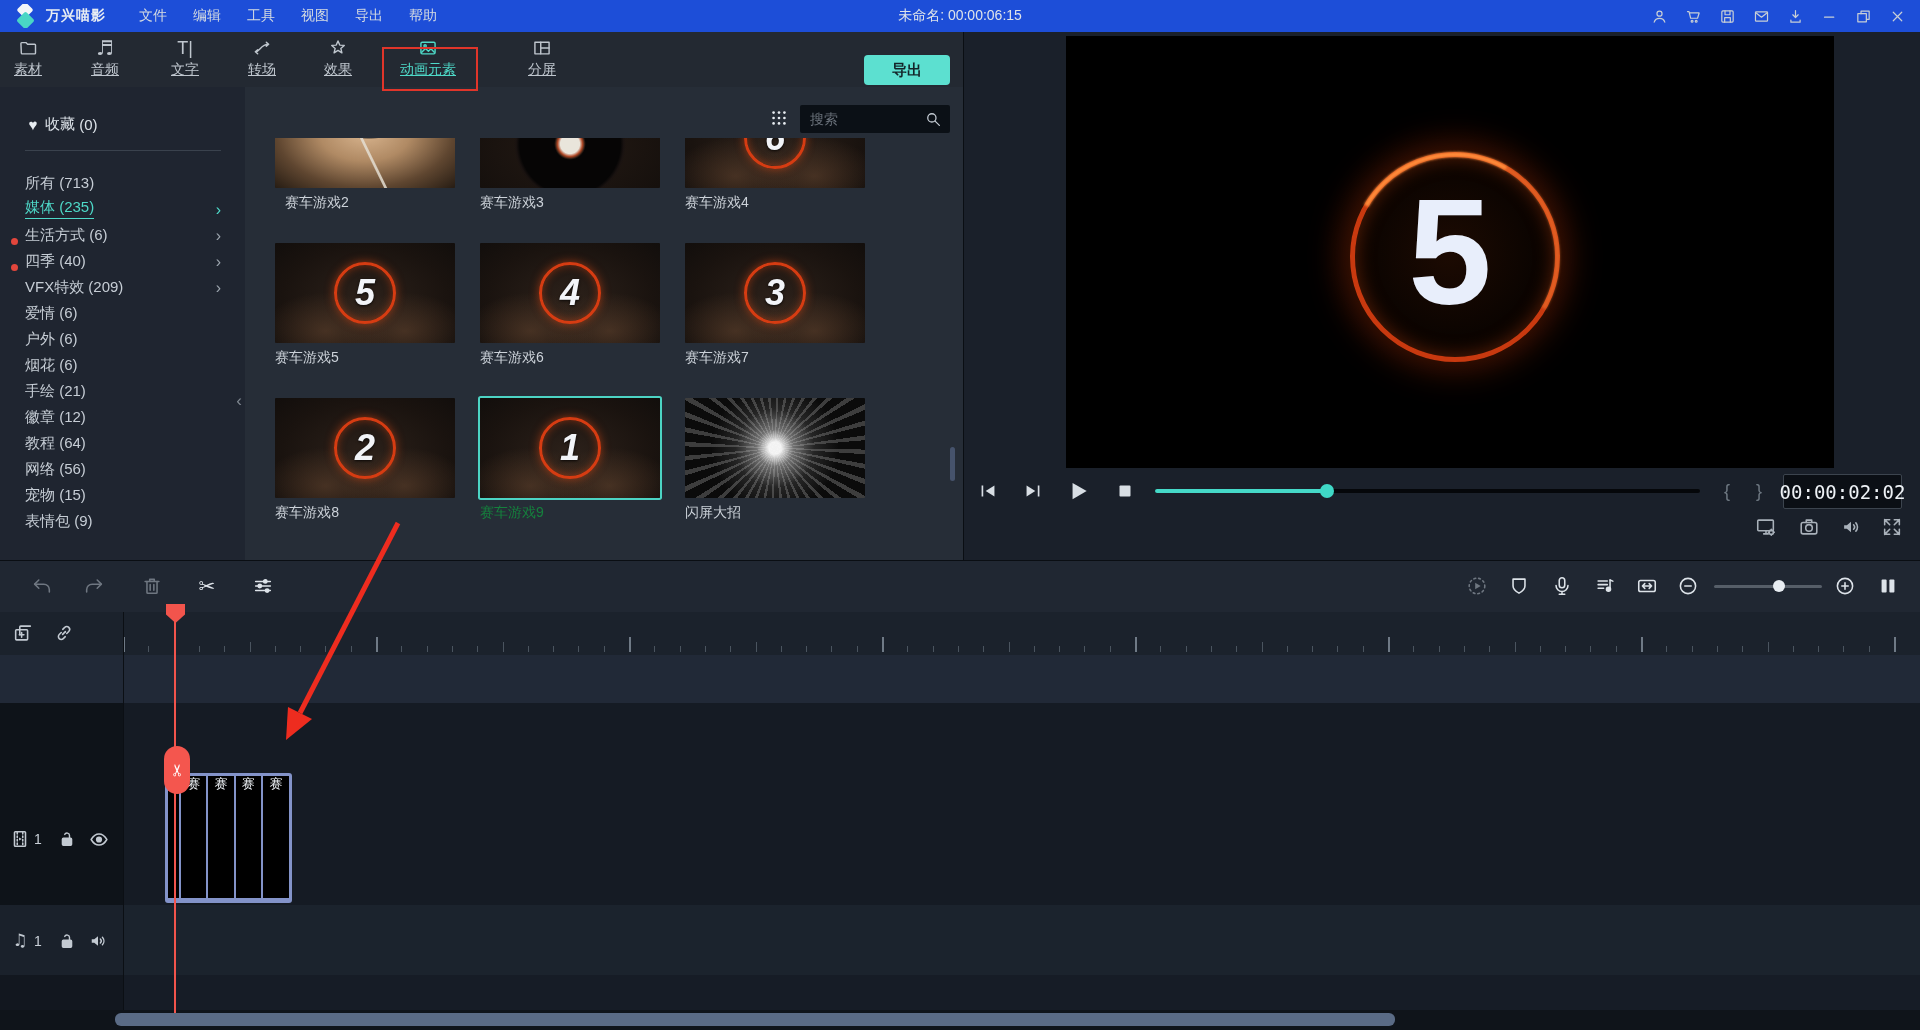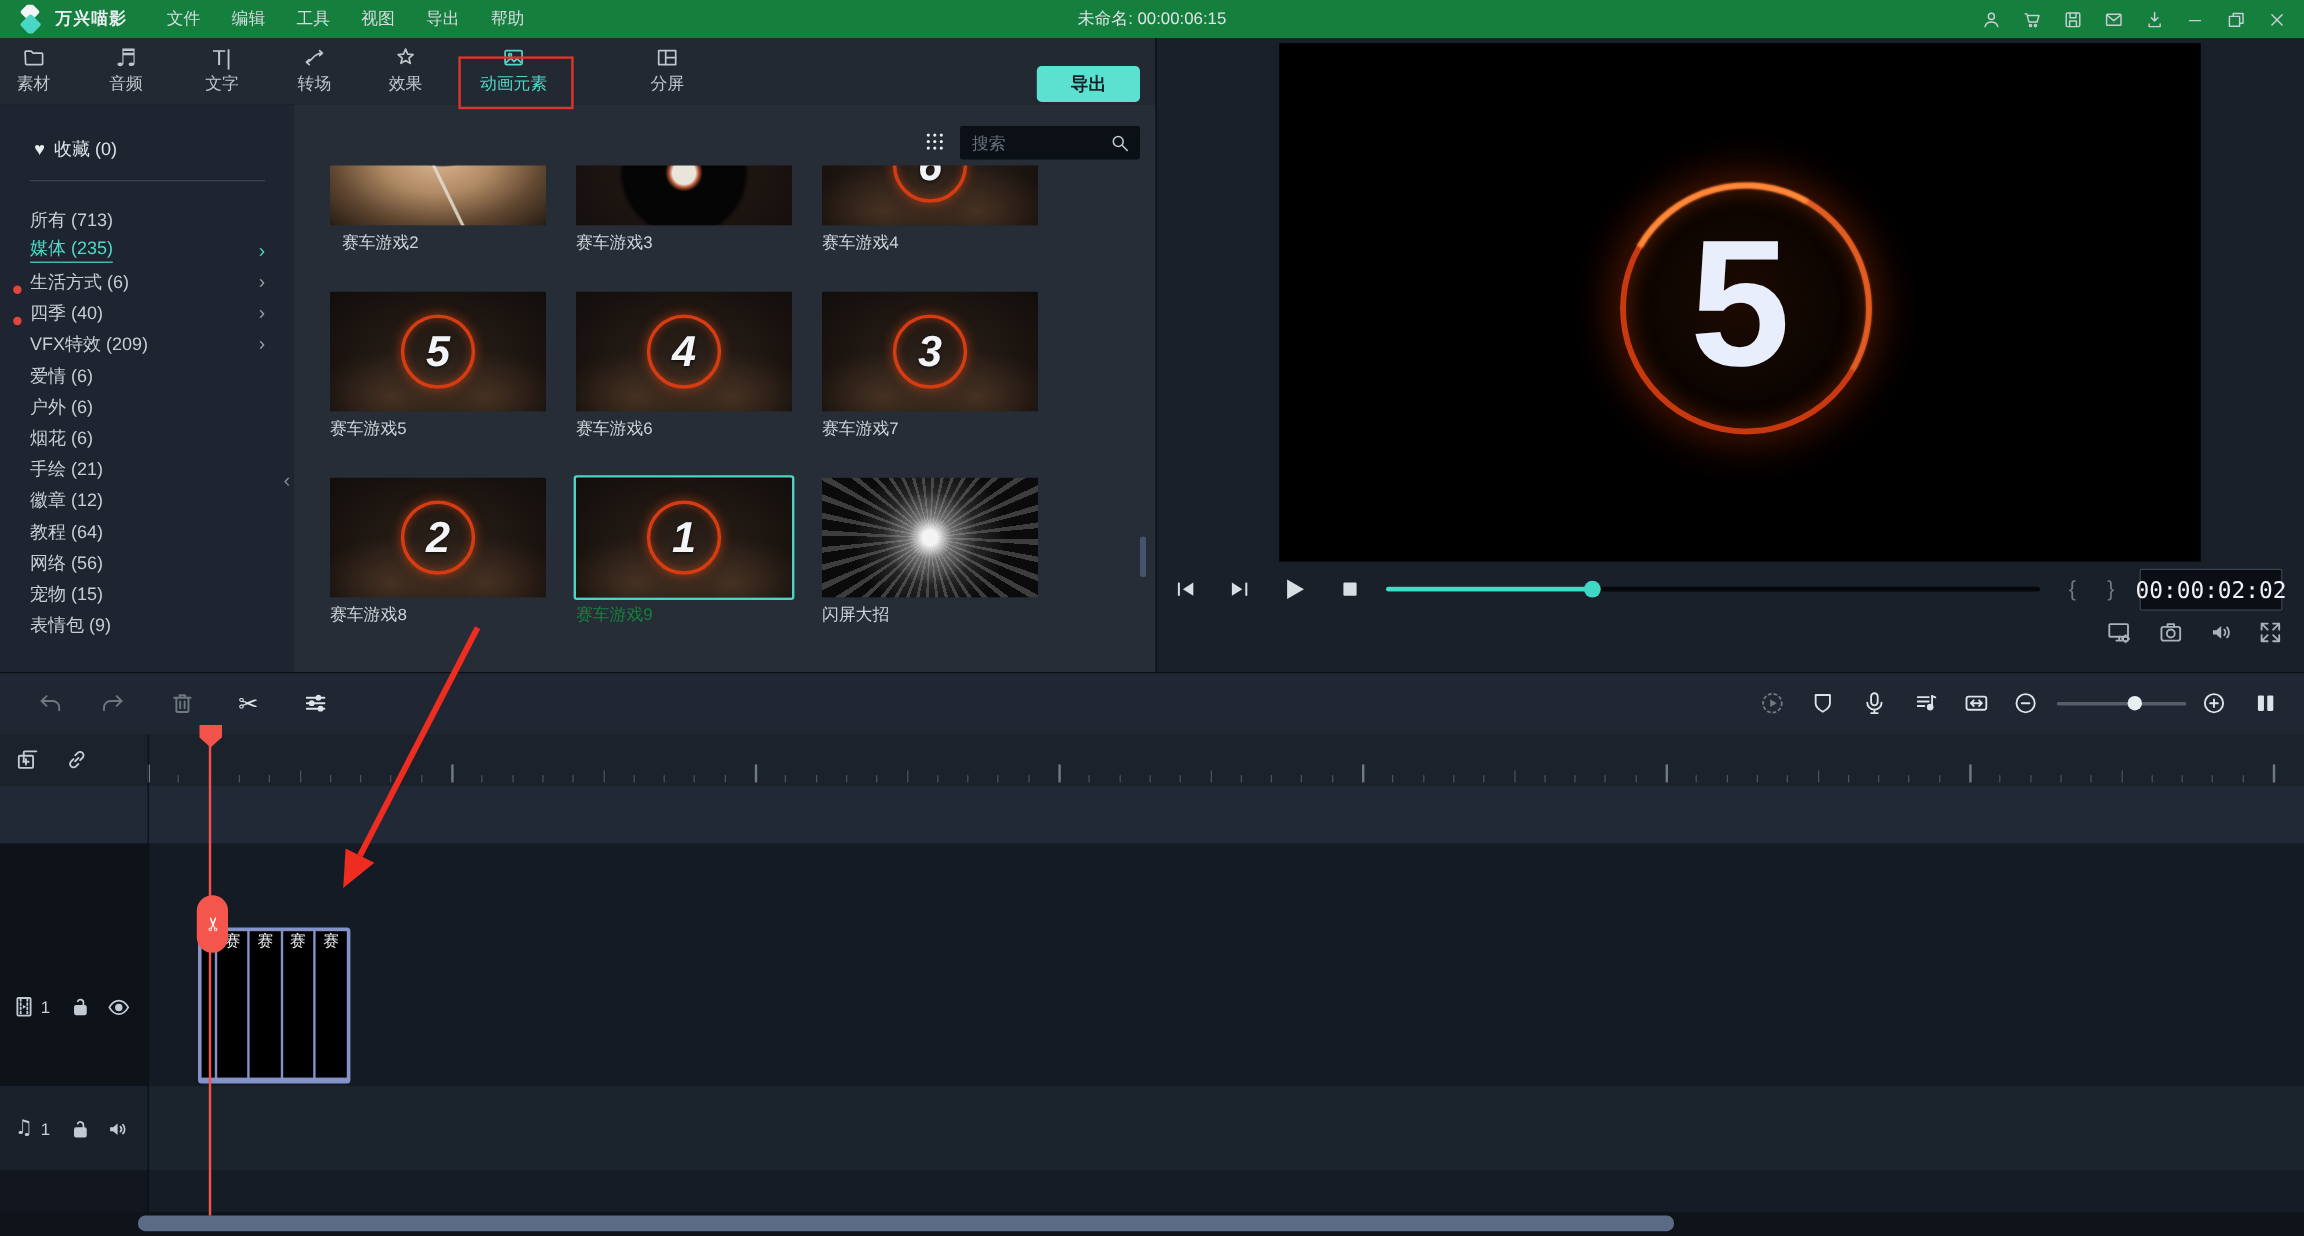--- a/index.html
+++ b/index.html
@@ -4,36 +4,36 @@
 <style>
   html,body{margin:0;padding:0;width:1920px;height:1030px;overflow:hidden;background:#10151b;
     font-family:"Liberation Sans","DejaVu Sans",sans-serif;-webkit-font-smoothing:antialiased;}
   #app{position:relative;width:1920px;height:1030px;background:#10151b;color:#c9d0d7;font-size:14px;}
   .abs{position:absolute;}
   .g{display:inline-flex;align-items:center;justify-content:center;width:100%;height:100%;font-style:normal;}
   .ic{display:inline-flex;align-items:center;justify-content:center;}
   .ic svg{width:100%;height:100%;}
 
   
-  #titlebar{left:0;top:0;width:1920px;height:32px;background:#15803d;display:flex;align-items:center;}
+  #titlebar{left:0;top:0;width:1920px;height:32px;background:#1d4ed8;display:flex;align-items:center;}
   #logo{position:absolute;left:12px;top:4px;width:26px;height:24px;}
   #brand{position:absolute;left:46px;top:7px;font-size:14px;font-weight:bold;color:#e9eef3;letter-spacing:1px;}
   #menubar{position:absolute;left:126px;top:0;height:32px;display:flex;align-items:center;text-align:right;}
   .menu-item{padding:0 13px;color:#d5dbe1;font-size:14px;cursor:default;}
   #doc-title{position:absolute;left:0;top:0;width:1920px;height:32px;display:flex;align-items:center;justify-content:center;
     color:#dfe4e9;font-size:14px;pointer-events:none;}
   #winicons{position:absolute;right:14px;top:0;height:32px;display:flex;align-items:center;gap:17px;}
   .win-btn{width:17px;height:17px;color:#c8cfd6;}
 
   
   #media-panel{left:0;top:32px;width:963px;height:528px;background:#20262f;border-right:1px solid #0a0e13;}
   #tabbar{left:0;top:32px;width:963px;height:55px;background:#232932;border-bottom:1px solid #171c24;}
   .tab{position:absolute;top:6px;display:flex;flex-direction:column;align-items:center;gap:3px;color:#bfc6ce;transform:translateX(-50%);}
   .tab .ic{width:20px;height:20px;}
-  .tab .tab-label{font-size:14px;white-space:nowrap;}
+  .tab .tab-label{font-size:14px;white-space:nowrap;text-decoration:underline;}
   .tab.active{color:#4ed9c8;}
   #export-btn{left:864px;top:55px;width:86px;height:30px;background:#5ce0d0;color:#142529;font-size:15px;font-weight:bold;
     border:none;border-radius:4px;display:flex;align-items:center;justify-content:center;}
   #tab-highlight-box{left:382px;top:47px;width:92px;height:40px;border:2px solid #e0352a;pointer-events:none;z-index:60;}
 
   #sidebar{left:0;top:87px;width:245px;height:473px;background:#1f2530;}
   #fav-row{position:absolute;left:25px;top:112px;height:24px;display:flex;align-items:center;color:#dde3e9;font-size:15px;}
   #fav-row .ic{width:16px;height:16px;margin-right:4px;color:#e8edf2;font-size:15px;}
   #sidebar-divider{position:absolute;left:25px;top:150px;width:196px;height:1px;background:#3a424d;}
   #sidebar-list{position:absolute;left:0;top:167px;width:245px;}
@@ -252,21 +252,21 @@
       <div class="tab active" style="left: 428px;">
         <span class="ic">
           <svg viewBox="0 0 24 24" fill="none" stroke="currentColor" stroke-width="1.7" stroke-linecap="round" stroke-linejoin="round">
             <rect x="3.5" y="5" width="17" height="14" rx="1.5"></rect>
             <circle cx="8.5" cy="9.5" r="1.4"></circle>
             <path d="M4.5 17l4.5-4.5 3.5 3.5 3-3 4 4"></path>
           </svg>
         </span>
         <span class="tab-label">动画元素</span>
       </div>
-      <div class="tab" style="left: 556px;">
+      <div class="tab" style="left: 542px;">
         <span class="ic">
           <svg viewBox="0 0 24 24" fill="none" stroke="currentColor" stroke-width="1.7" stroke-linecap="round" stroke-linejoin="round">
             <rect x="3.5" y="5" width="17" height="14"></rect>
             <path d="M10.5 5v14M10.5 12h10"></path>
           </svg>
         </span>
         <span class="tab-label">分屏</span>
       </div>
     </div>
   <button id="export-btn" class="abs">导出</button>

